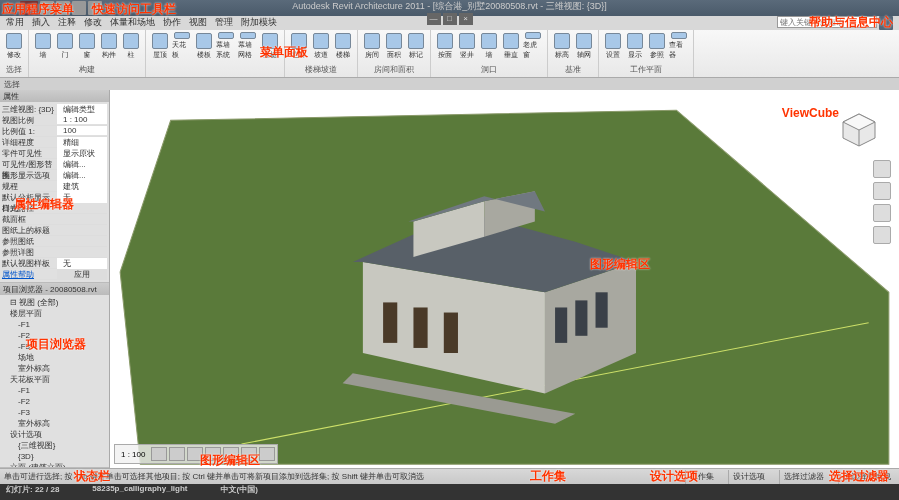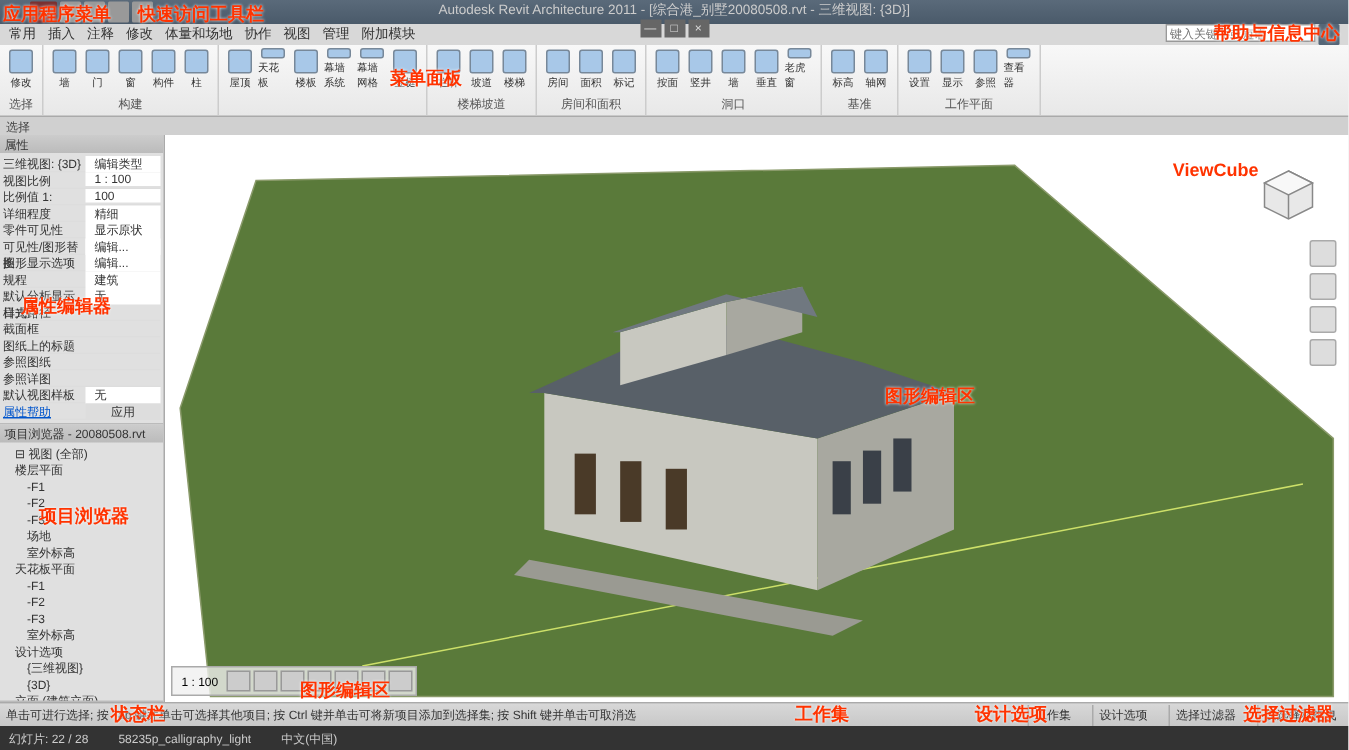--- a/index.html
+++ b/index.html
@@ -47,21 +47,21 @@
 .nav-tools { position: absolute; top: 70px; right: 8px; width: 18px; display: flex; flex-direction: column; gap: 4px; }
 .nav-tool { width: 18px; height: 18px; background: #ddd; border: 1px solid #aaa; border-radius: 2px; }
 .view-controls { position: absolute; bottom: 4px; left: 4px; display: flex; gap: 2px; background: rgba(240,240,240,0.8); padding: 2px; border: 1px solid #aaa; }
 .vc-btn { width: 16px; height: 14px; background: #ccc; border: 1px solid #999; }
 .scale-txt { font-size: 8px; padding: 0 4px; display: flex; align-items: center; }
 
 .statusbar { height: 16px; background: linear-gradient(#d8d8d8,#c8c8c8); display: flex; align-items: center; font-size: 8px; padding: 0 4px; gap: 10px; color: #333; border-top: 1px solid #aaa; }
 .statusbar .flex { flex: 1; }
 .sb-btn { padding: 0 4px; border-left: 1px solid #aaa; height: 14px; display: flex; align-items: center; }
 
-.footer { height: 16px; background: #333; color: #ccc; display: flex; align-items: center; font-size: 8px; padding: 0 6px; gap: 20px; }
+.footer { height: 16px; background: #333; color: #ccc; display: flex; align-items: flex-start; font-size: 8px; padding: 0 6px; gap: 33px; font-weight: bold; }
 
 .annotation { position: absolute; color: #ff3300; font-size: 12px; font-weight: bold; pointer-events: none; z-index: 100; text-shadow: 0 0 2px #fff; }
 </style>
 </head>
 <body>
 
 <div class="titlebar">
   <div class="qat">
     <div class="qat-btn" style="background:#7a3030;width:18px"></div>
     <div class="qat-btn"></div>

